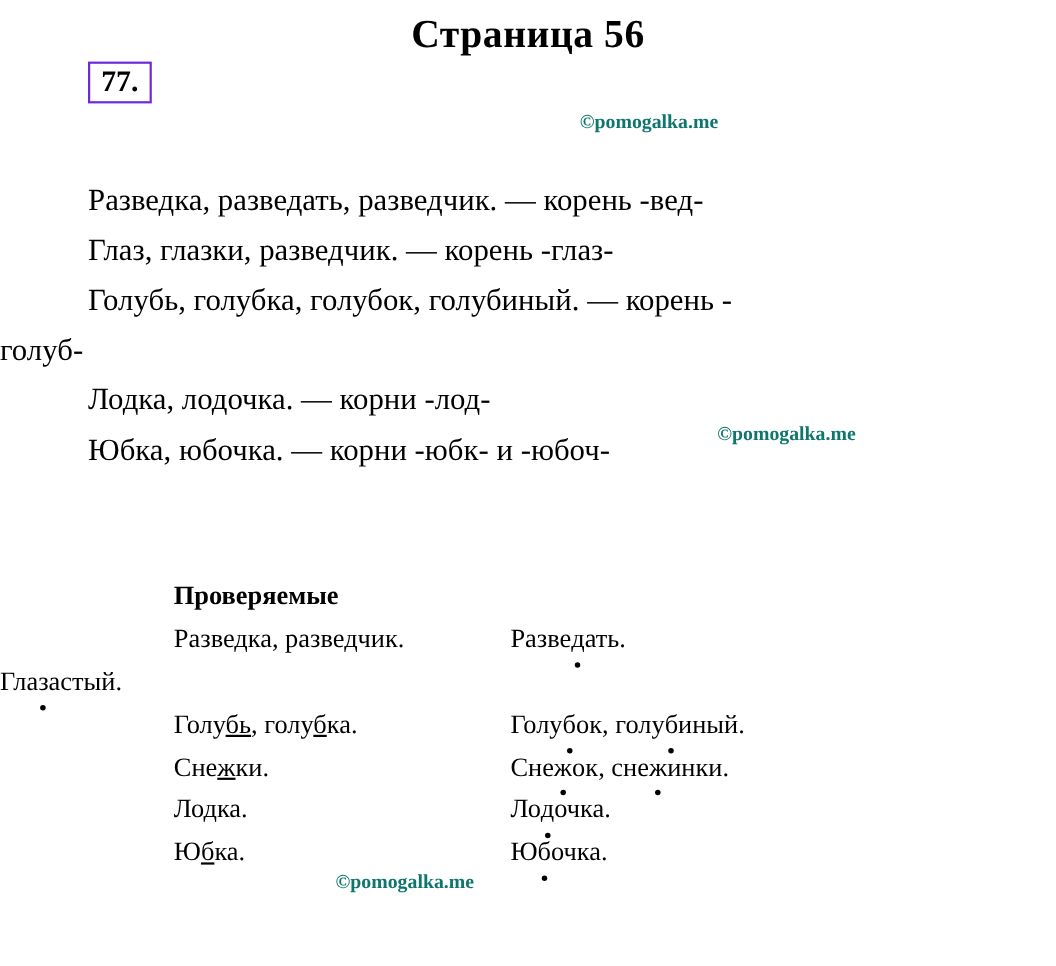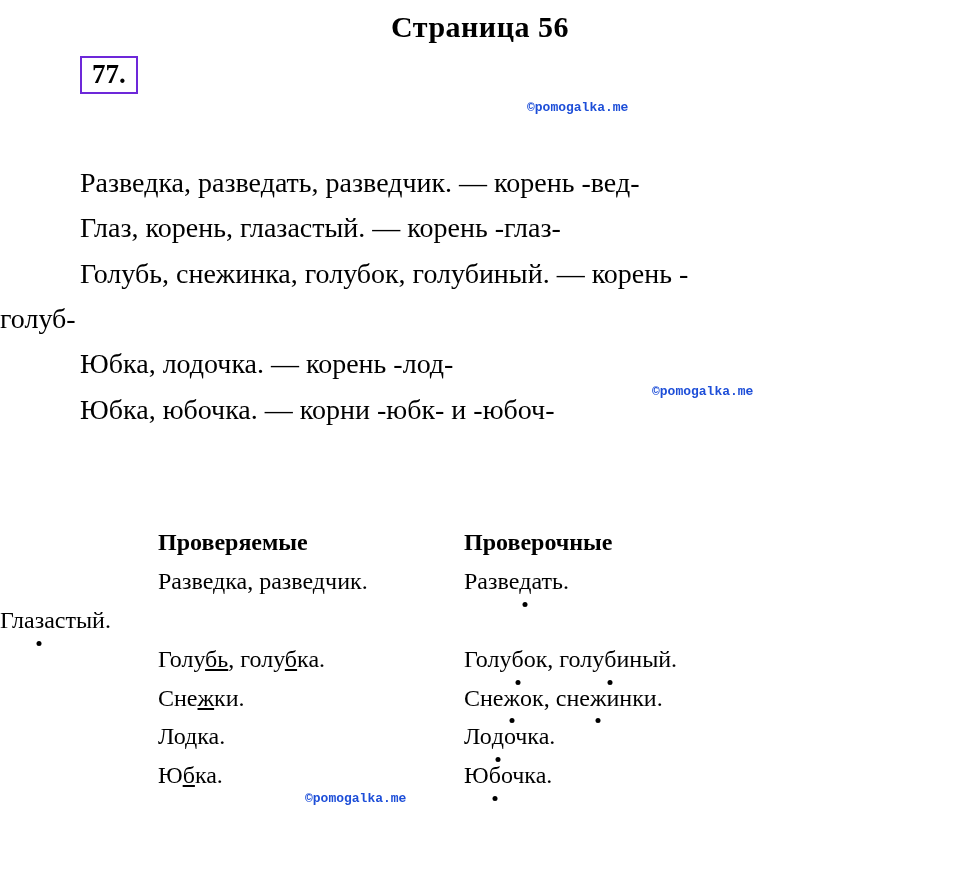--- a/index.html
+++ b/index.html
@@ -12,41 +12,41 @@
     height: 878px;
     position: relative;
     font-family: "Liberation Serif", serif;
     color: #000000;
     overflow: hidden;
   }
   .page-title {
     text-align: center;
     font-family: "Liberation Serif", serif;
     font-weight: bold;
-    font-size: 30px;
+    font-size: 36px;
     margin-top: 10px;
     letter-spacing: 0.5px;
   }
   .ex-number {
     position: absolute;
     left: 80px;
     top: 56px;
     border: 2px solid #6d28d9;
     padding: 2px 10px 4px 10px;
     font-size: 27px;
     font-weight: bold;
     line-height: 1.05;
     font-family: "Liberation Serif", serif;
   }
   .watermark {
     position: absolute;
-    font-family: Liberation Mono, monospace;
+    font-family: Liberation Serif, serif;
     font-weight: bold;
-    font-size: 13px;
-    color: #1d4ed8;
+    font-size: 18px;
+    color: #0f766e;
     white-space: nowrap;
   }
   .wm1 { left: 527px; top: 100px; }
   .wm2 { left: 652px; top: 384px; }
   .wm3 { left: 305px; top: 791px; }
 
   .body-lines {
     position: absolute;
     left: 0;
     top: 160px;
@@ -110,31 +110,30 @@
 <div class="page-title">Страница 56</div>
 
 <div class="ex-number">77.</div>
 
 <div class="watermark wm1">©pomogalka.me</div>
 <div class="watermark wm2">©pomogalka.me</div>
 <div class="watermark wm3">©pomogalka.me</div>
 
 <div class="body-lines">
   <div class="line">Разведка, разведать, разведчик. — корень -вед-</div>
-  <div class="line">Глаз, корень, глазастый. — корень -глаз-</div>
-  <div class="line">Голубь, снежинка, голубок, голубиный. — корень -</div>
+  <div class="line">Глаз, глазки, разведчик. — корень -глаз-</div>
+  <div class="line">Голубь, голубка, голубок, голубиный. — корень -</div>
   <div class="line hang">голуб-</div>
-  <div class="line">Юбка, лодочка. — корень -лод-</div>
+  <div class="line">Лодка, лодочка. — корни -лод-</div>
   <div class="line">Юбка, юбочка. — корни -юбк- и -юбоч-</div>
 </div>
 
 <div class="table-wrap">
   <div class="trow thead">
     <div class="tcell left">Проверяемые</div>
-    <div class="tcell right">Проверочные</div>
   </div>
   <div class="trow">
     <div class="tcell left">Разве<span class="u">д</span>ка, разве<span class="u">д</span>чик.</div>
     <div class="tcell right">Разве<span class="dot">д</span>ать.</div>
   </div>
   <div class="trow">
     <div class="tcell right">Гла<span class="dot">з</span>астый.</div>
   </div>
   <div class="trow">
     <div class="tcell left">Голу<span class="u">бь</span>, голу<span class="u">б</span>ка.</div>

